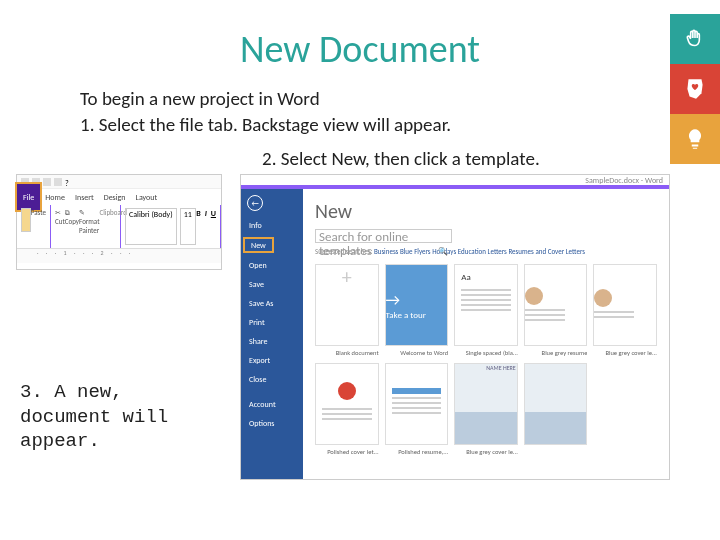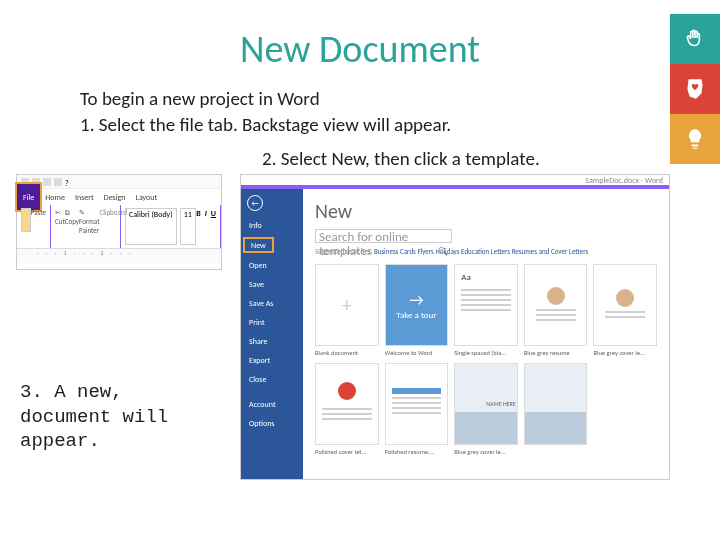--- a/index.html
+++ b/index.html
@@ -31,22 +31,22 @@
   .shot2 .nav span { padding-left: 8px; }
   .shot2 .nav .back { width: 16px; height: 16px; border: 1px solid #fff; border-radius: 50%; margin-left: 6px; display: flex; align-items: center; justify-content: center; }
   .shot2 .nav .hl { outline: 2px solid #e8a33d; padding: 1px 6px; margin-left: 4px; }
   .shot2 .main { flex: 1; padding: 10px 12px 6px 12px; }
   .shot2 .main h2 { font-size: 20px; font-weight: 300; color: #666; margin-bottom: 6px; }
   .shot2 .search { width: 137px; height: 14px; border: 1px solid #ccc; font-size: 13px; color: #999; padding-left: 3px; line-height: 14px; margin-bottom: 4px; position: relative; }
   .shot2 .search::after { content: "🔍"; position: absolute; right: 3px; font-size: 8px; }
   .shot2 .sugg { font-size: 7px; color: #888; margin-bottom: 8px; }
   .shot2 .grid { display: grid; grid-template-columns: repeat(5, 1fr); gap: 6px; }
   .shot2 .tmpl { display: flex; flex-direction: column; }
-  .shot2 .thumb { height: 82px; border: 1px solid #ddd; background: #fff; position: relative; display: flex; align-items: center; justify-content: center; overflow: hidden; }
-  .shot2 .cap { font-size: 6.5px; color: #666; text-align: left; margin-top: 3px; white-space: nowrap; overflow: hidden; text-overflow: ellipsis; }
+  .shot2 .thumb { height: 82px; border: 1px solid #ddd; background: #fff; position: relative; display: flex; justify-content: center; overflow: hidden; }
+  .shot2 .cap { font-size: 6.5px; color: #666; text-align: right; margin-top: 3px; white-space: nowrap; overflow: hidden; text-overflow: ellipsis; }
   .thumb.blank::after { content: "+"; font-size: 20px; color: #ccc; position: absolute; }
   .thumb.tour { background: #5b9bd5; color: #fff; font-size: 9px; flex-direction: column; }
   .thumb.tour::before { content: "→"; font-size: 16px; }
   .thumb.single::before { content: "Aa"; position: absolute; top: 6px; left: 6px; font-size: 9px; color: #333; }
   .thumb.single .lines, .thumb.modern .lines, .thumb.polished .lines, .thumb.cover .lines { position: absolute; left: 6px; right: 6px; top: 24px; }
   .lines span { display: block; height: 2px; background: #d0d0d0; margin-bottom: 3px; }
   .thumb.resume { flex-direction: column; }
   .thumb.resume .avatar { width: 18px; height: 18px; border-radius: 50%; background: #d9b38c; margin-bottom: 4px; }
   .thumb.cover .dot { width: 18px; height: 18px; border-radius: 50%; background: #d94436; position: absolute; top: 18px; left: 50%; transform: translateX(-50%); }
   .thumb.bluegrey { background: linear-gradient(#e8eef3 60%, #bcd 60%); padding-left: 30px; }
@@ -142,21 +142,21 @@
         <span>Close</span>
         <span style="margin-top:6px">Account</span>
         <span>Options</span>
       </div>
       <div class="main">
         <h2>New</h2>
         <div class="search">Search for online templates</div>
         <div class="sugg">
           <span>Suggested searches:</span>
           <span style="color:#2b579a">Business</span>
-          <span style="color:#2b579a">Cards</span>
+          <span style="color:#2b579a">Blue</span>
           <span style="color:#2b579a">Flyers</span>
           <span style="color:#2b579a">Holidays</span>
           <span style="color:#2b579a">Education</span>
           <span style="color:#2b579a">Letters</span>
           <span style="color:#2b579a">Resumes and Cover Letters</span>
         </div>
         <div class="grid">
           <div class="tmpl">
               <div class="thumb blank"></div>
               <div class="cap">Blank document</div>

